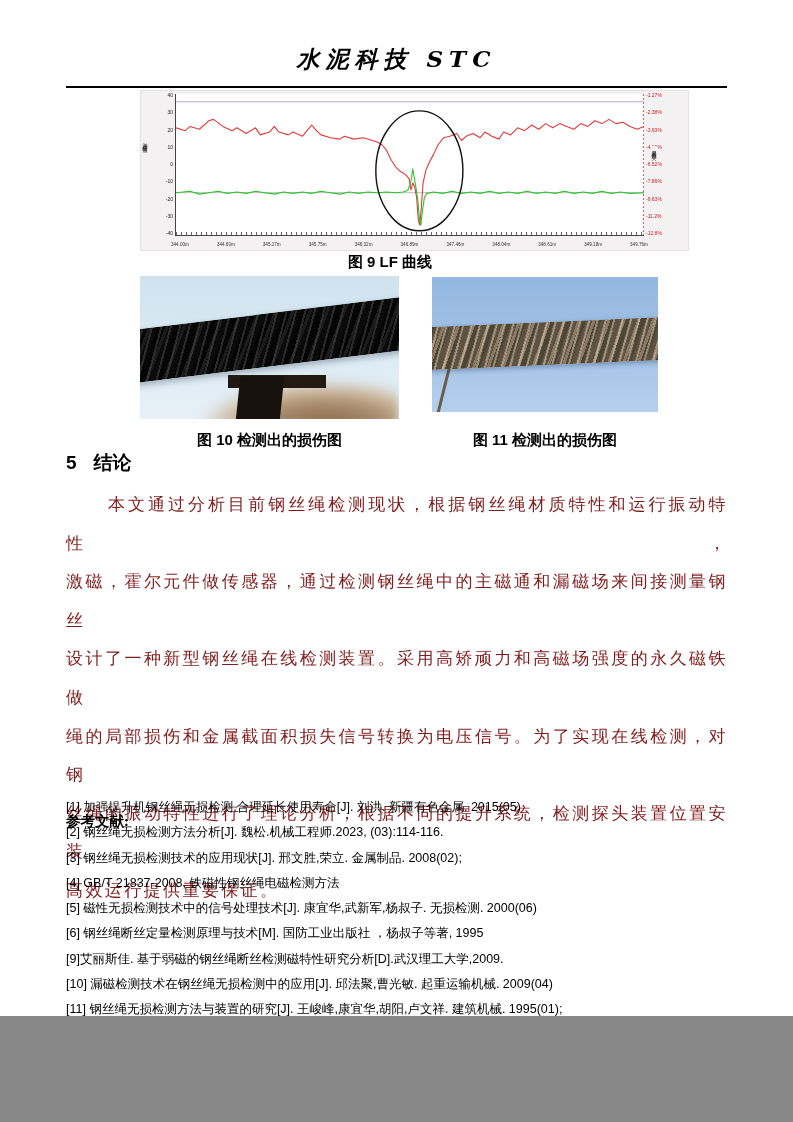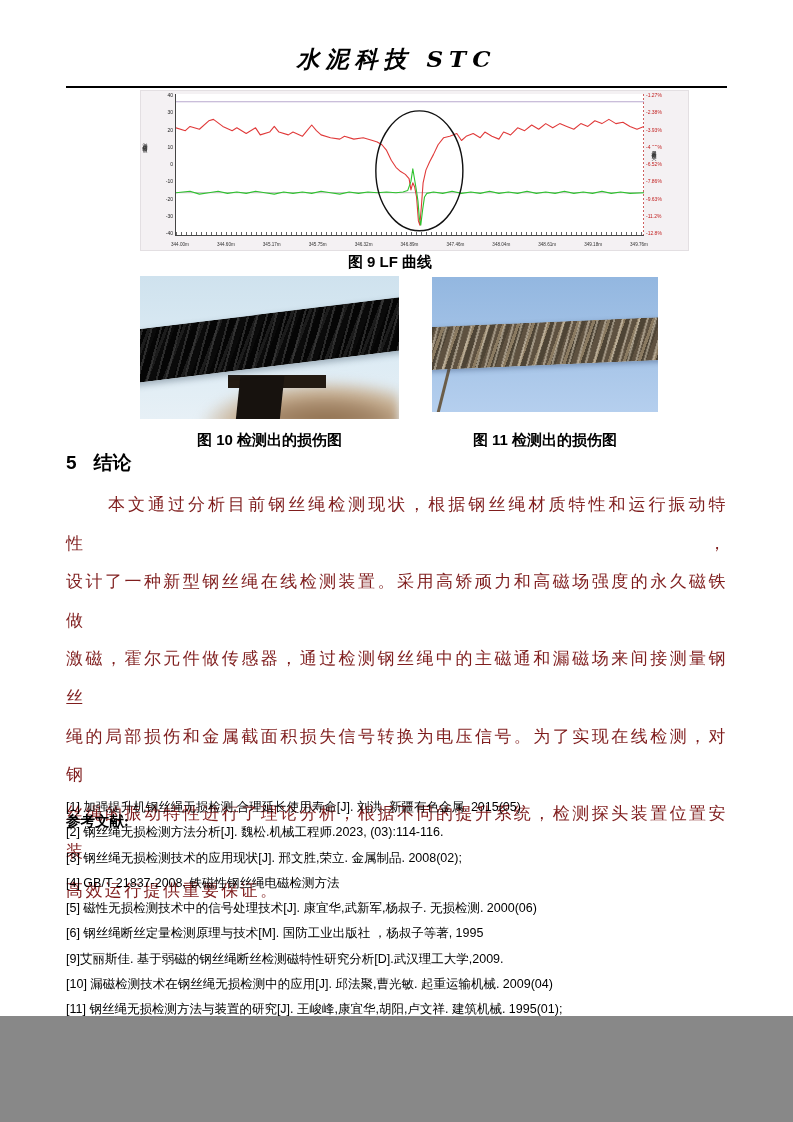--- a/index.html
+++ b/index.html
@@ -170,22 +170,22 @@
   <div class="fig-caption-row">
     <span class="fig10-caption">图 10  检测出的损伤图</span>
     <span class="fig11-caption">图 11  检测出的损伤图</span>
   </div>
 
   <div class="section-heading">
     <span class="sec-num">5</span><span class="sec-title">结论</span>
   </div>
   <div class="conclusion-body">
       <div>本文通过分析目前钢丝绳检测现状，根据钢丝绳材质特性和运行振动特性，</div>
+      <div>激磁，霍尔元件做传感器，通过检测钢丝绳中的主磁通和漏磁场来间接测量钢丝</div>
       <div>设计了一种新型钢丝绳在线检测装置。采用高矫顽力和高磁场强度的永久磁铁做</div>
-      <div>激磁，霍尔元件做传感器，通过检测钢丝绳中的主磁通和漏磁场来间接测量钢丝</div>
       <div>绳的局部损伤和金属截面积损失信号转换为电压信号。为了实现在线检测，对钢</div>
       <div>丝绳的振动特性进行了理论分析，根据不同的提升系统，检测探头装置位置安装</div>
       <div>高效运行提供重要保证。</div>
     </div>
 
   <div class="refs-heading">参考文献:</div>
   <div class="refs-list">
       <div>[1]  加强提升机钢丝绳无损检测,合理延长使用寿命[J].  刘洪.  新疆有色金属. 2015(05)</div>
       <div>[2]  钢丝绳无损检测方法分析[J].  魏松.机械工程师.2023, (03):114-116.</div>
       <div>[3]  钢丝绳无损检测技术的应用现状[J].  邢文胜,荣立.  金属制品. 2008(02);</div>

